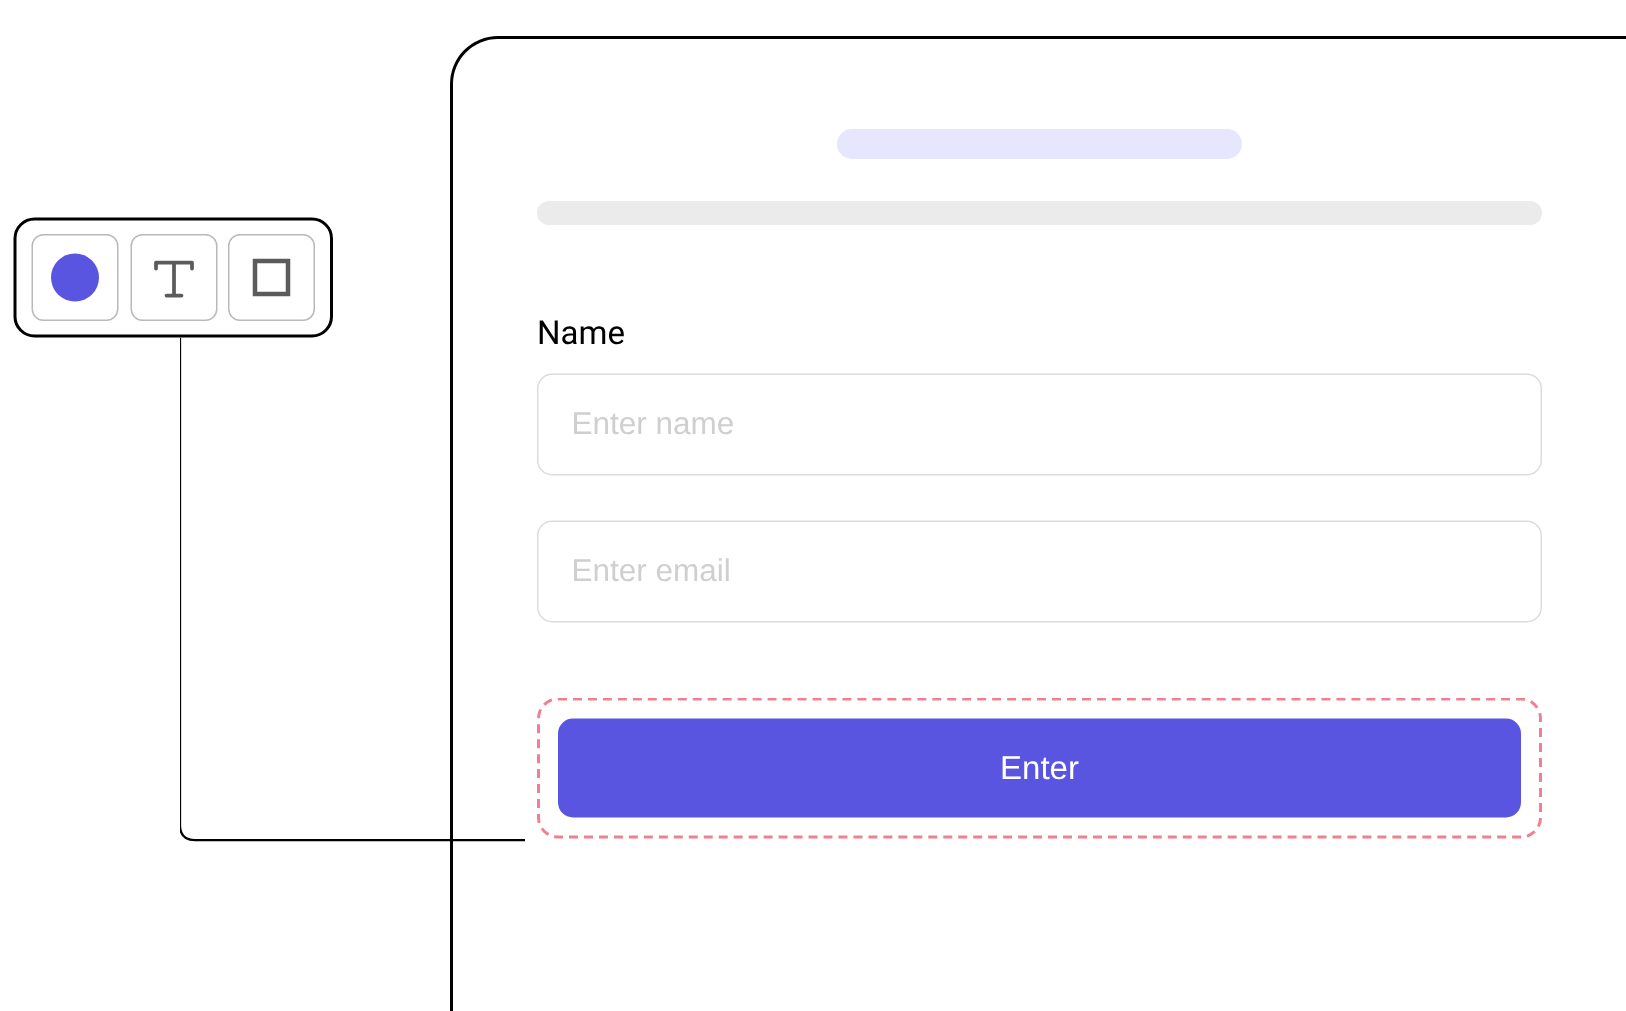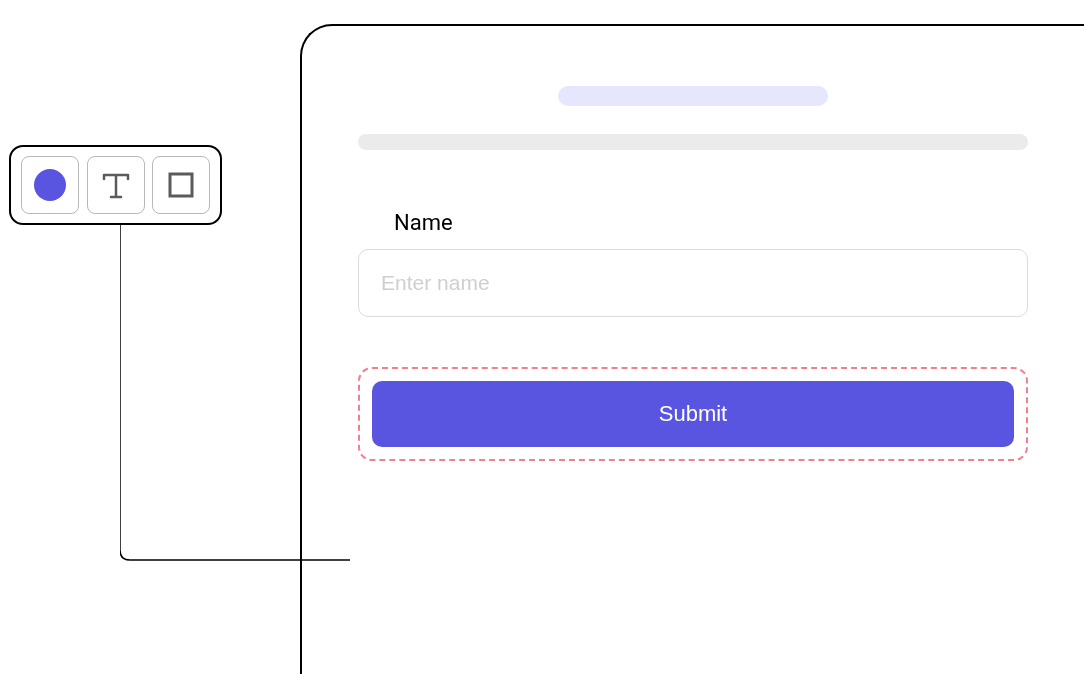--- a/index.html
+++ b/index.html
@@ -36,21 +36,20 @@
       height: 16px;
       background: #ebebeb;
       border-radius: 8px;
       margin-bottom: 60px;
     }
     .field-label {
       font-size: 22px;
       color: #000;
       margin-bottom: 14px;
       display: block;
-      margin-left: 36px;
     }
     .text-input {
       width: 100%;
       height: 68px;
       border: 1.5px solid #dcdcdc;
       border-radius: 10px;
       padding: 0 22px;
       font-size: 21px;
       color: #0f172a;
       margin-bottom: 30px;
@@ -116,23 +115,24 @@
 </head>
 <body>
 
 <div class="canvas">
   <div class="title-skeleton"></div>
   <div class="subtitle-skeleton"></div>
 
   <label class="field-label">Name</label>
   <input class="text-input" type="text" placeholder="Enter name" style="">
 
+  <input class="text-input" type="text" placeholder="Enter email" style="">
 
   <div class="submit-wrap">
-    <button class="submit-btn">Submit</button>
+    <button class="submit-btn">Enter</button>
   </div>
 </div>
 
 <div class="toolbar">
   <div class="tool">
     <span class="dot"></span>
   </div>
   <div class="tool">
     <svg width="36" height="36" viewBox="0 0 36 36">
       <path d="M6 8 L6 12 M6 8 L30 8 M30 8 L30 12 M18 8 L18 30 M13 30 L23 30" stroke="#5b5b5b" stroke-width="2.5" fill="none" stroke-linecap="round"></path>

